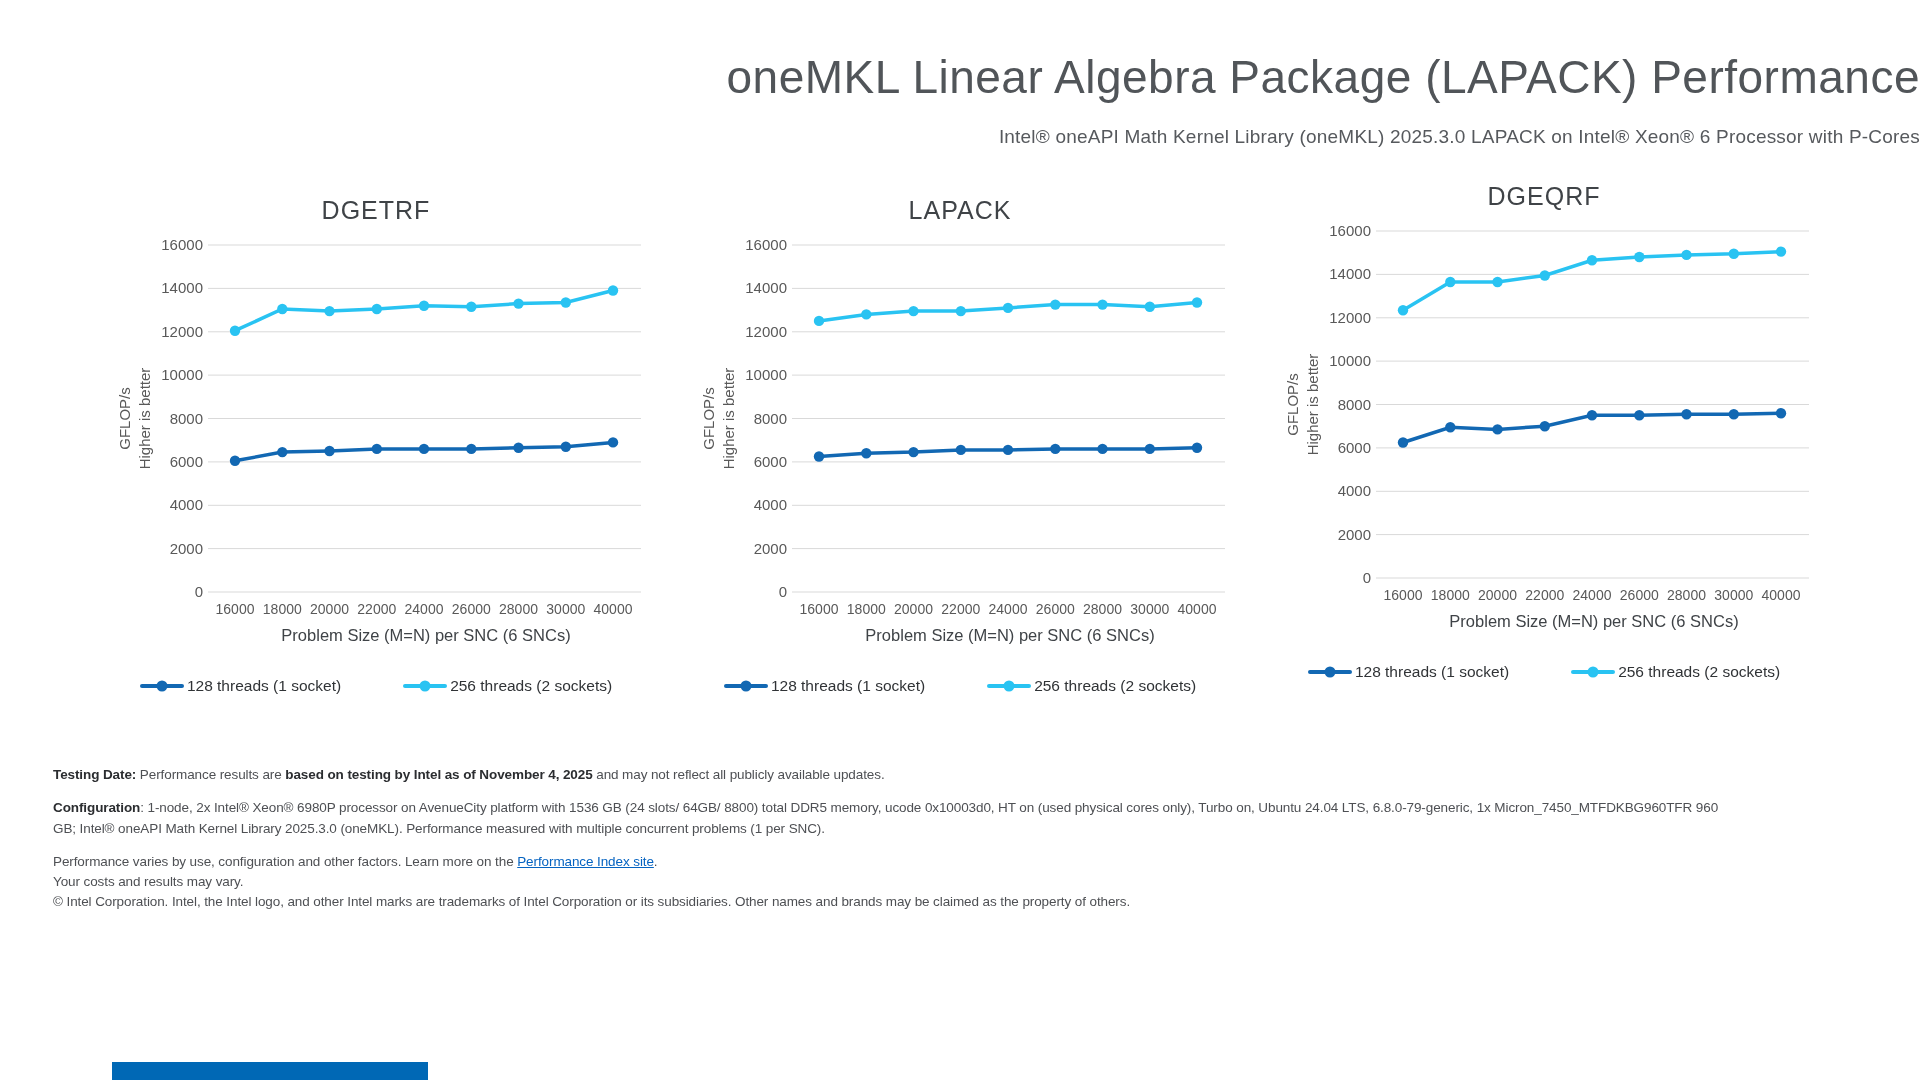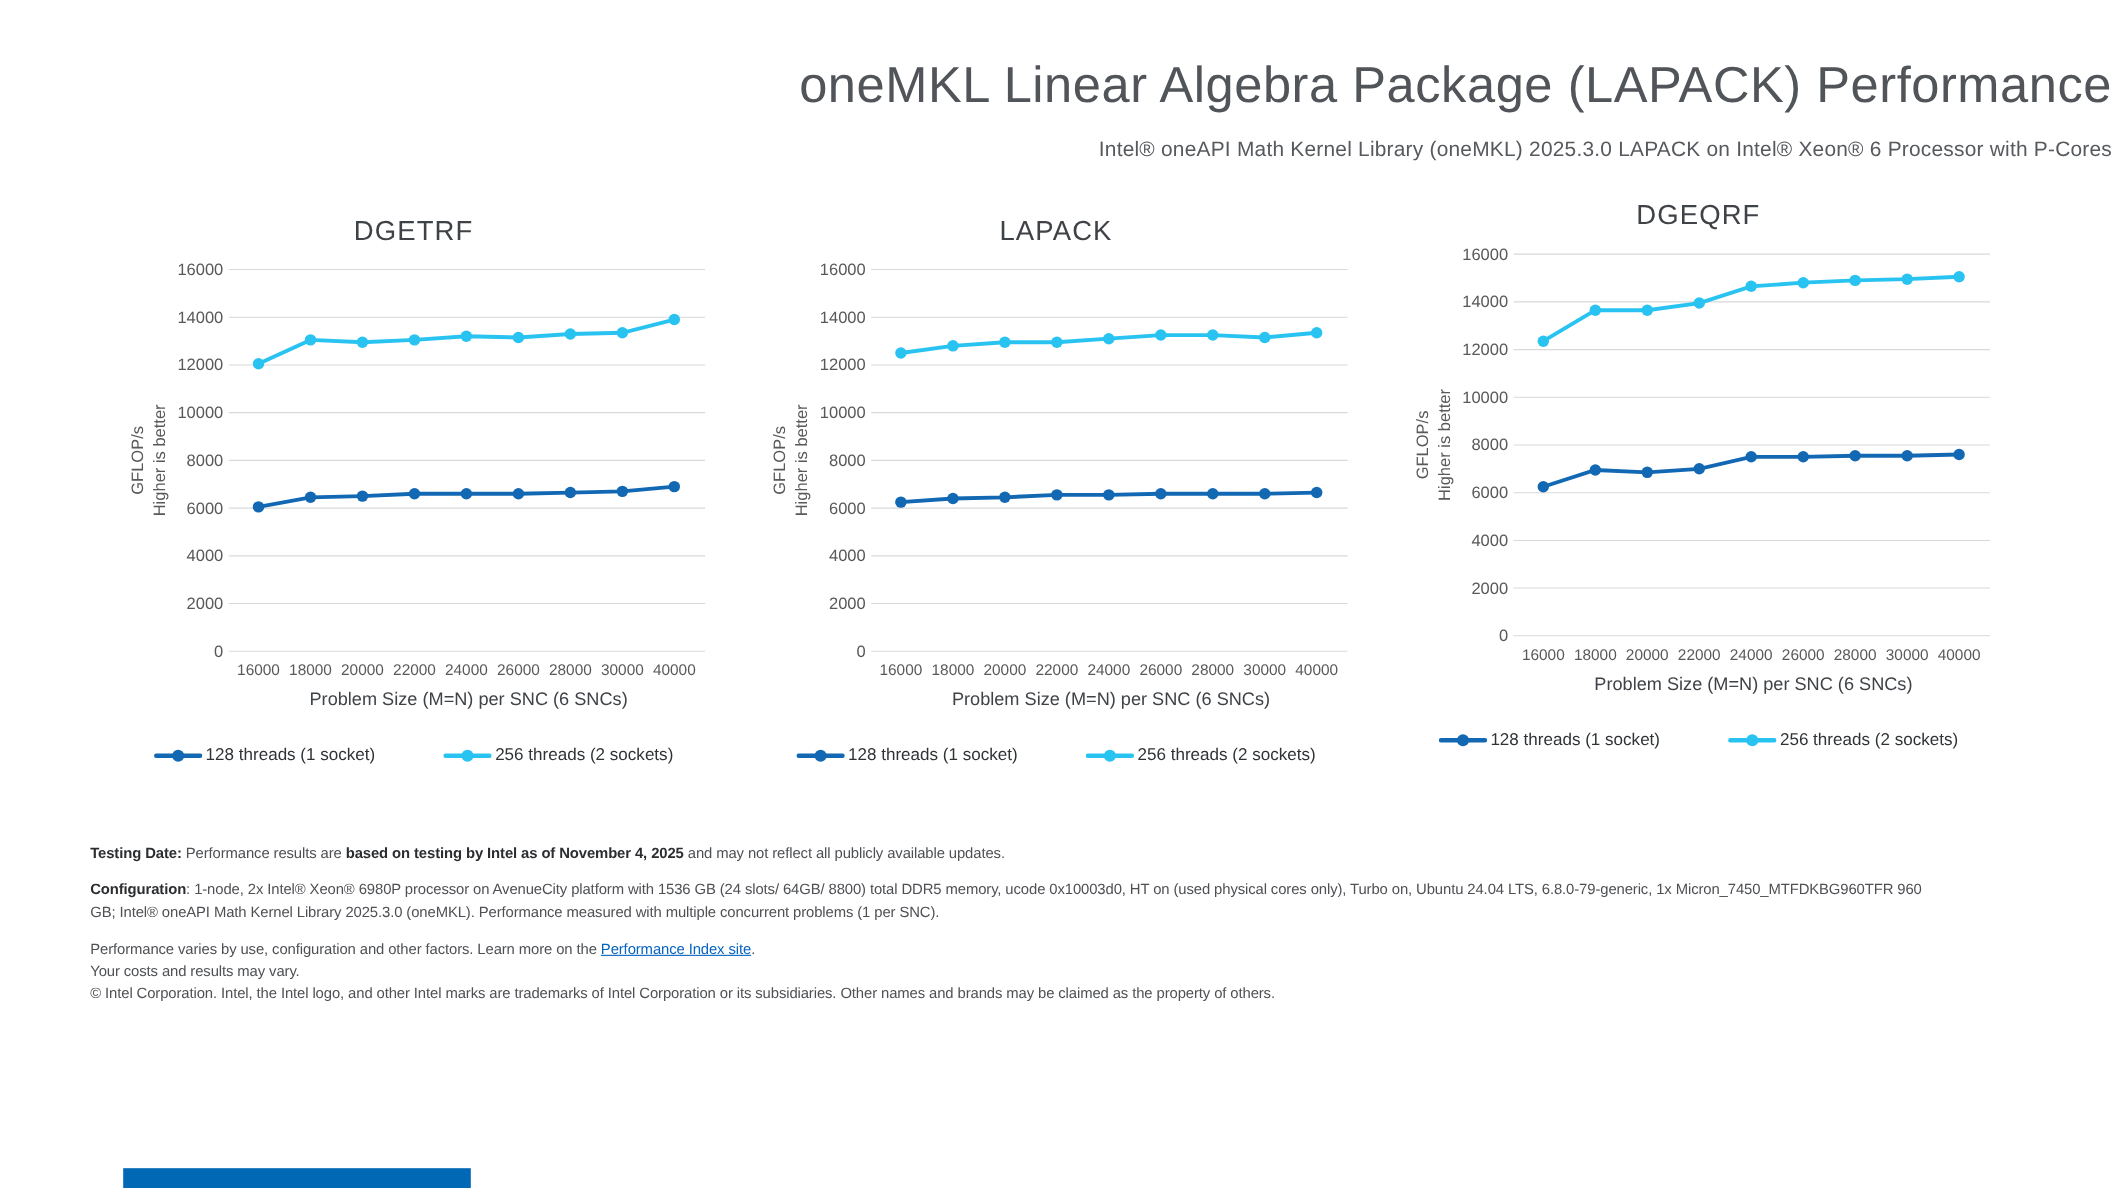--- a/index.html
+++ b/index.html
@@ -10,21 +10,21 @@
   header{text-align:right;padding-top:50px;padding-left:48px;}
   h1{font-size:46px;font-weight:400;color:#515559;margin:0 0 22px 0;letter-spacing:.5px;}
   .subtitle{font-size:19px;color:#56595d;letter-spacing:.2px;}
   .charts-row{display:flex;justify-content:center;gap:44px;margin-top:48px;}
   .chart-block{width:540px;flex:0 0 540px;}
   .chart-block:nth-child(3){margin-top:-14px;}
   .chart-title{text-align:center;font-size:25px;color:#3f4347;margin-bottom:12px;letter-spacing:1px;}
   .legend{display:flex;justify-content:center;align-items:center;gap:62px;margin-top:24px;}
   .legend-item{display:flex;align-items:center;gap:3px;font-size:15.5px;color:#303336;}
   svg text{font-family:"Liberation Sans",sans-serif;}
-  footer{margin:70px 0 0 82px;width:1690px;font-size:13.5px;line-height:1.5;color:#4e5054;letter-spacing:-.1px;}
+  footer{margin:70px 0 0 53px;width:1690px;font-size:13.5px;line-height:1.5;color:#4e5054;letter-spacing:-.1px;}
   footer p{margin:0 0 13px 0;}
   footer .legal p{margin:0;}
   footer b{color:#2b2d30;}
   .link{color:#0563c1;cursor:pointer;}
   .bottom-bar{position:absolute;left:112px;bottom:0;width:316px;height:18px;background:#0068b5;}
 </style>
 </head>
 <body>
 
 <div class="slide">

